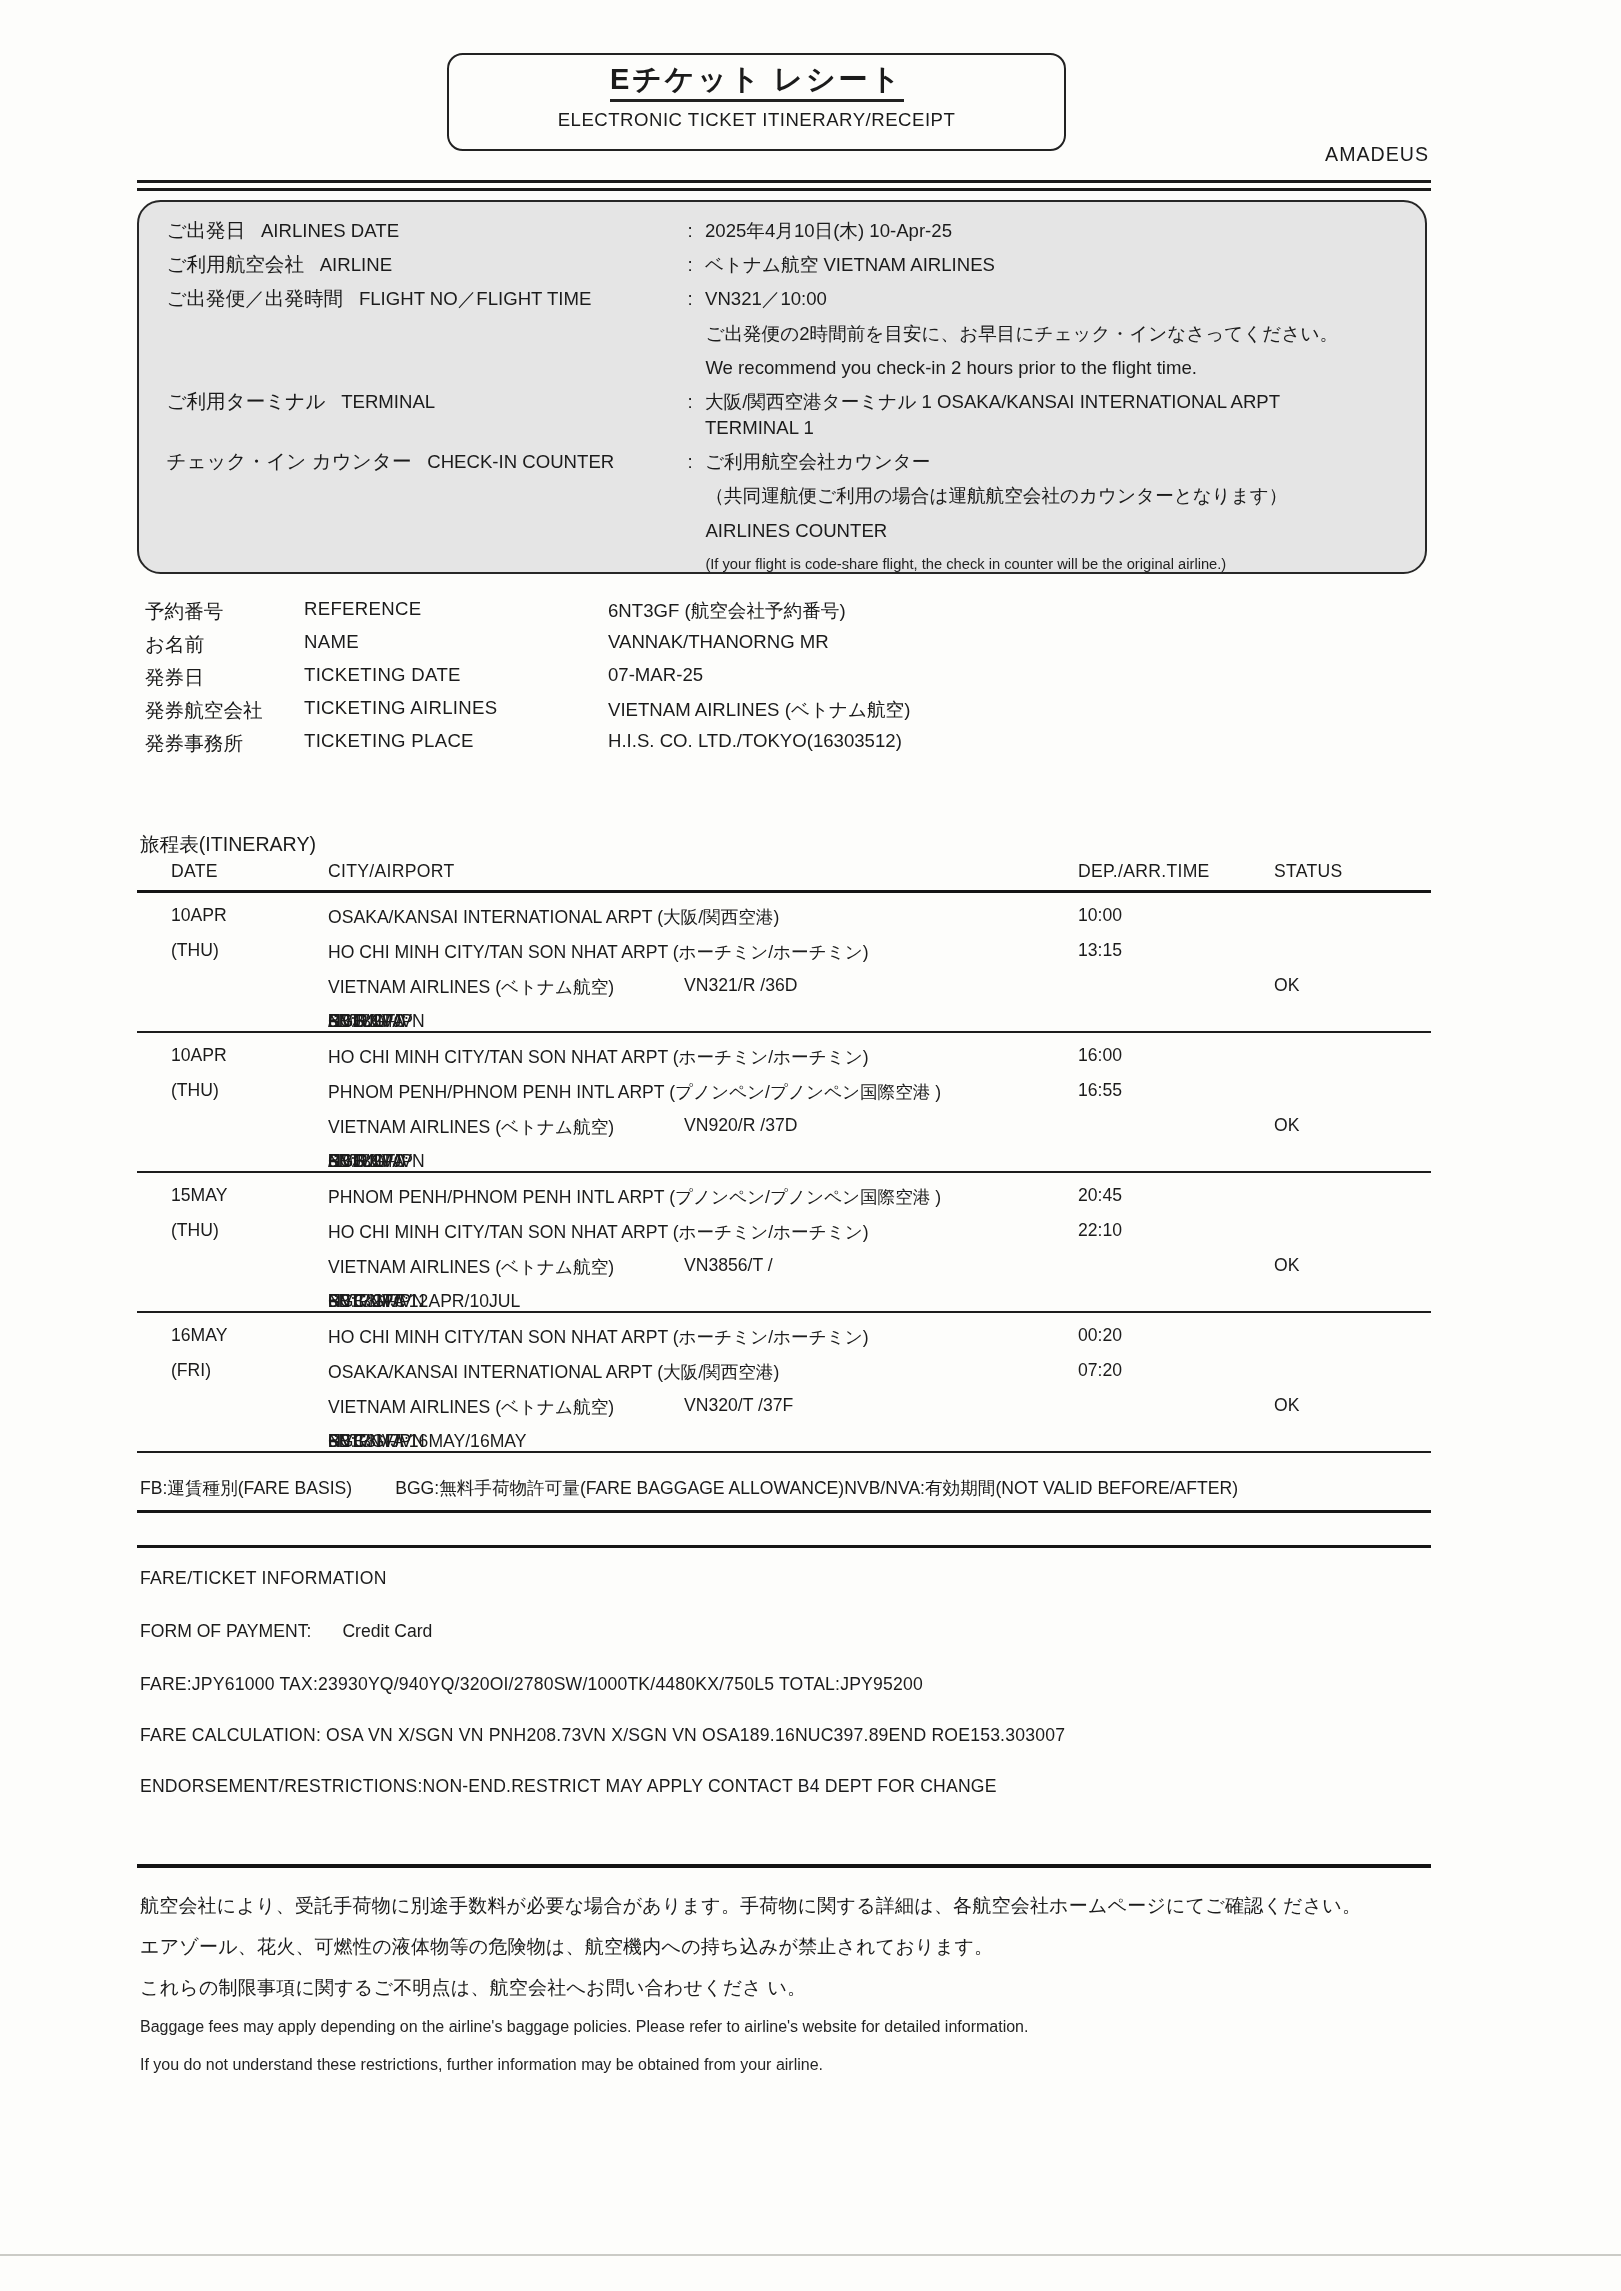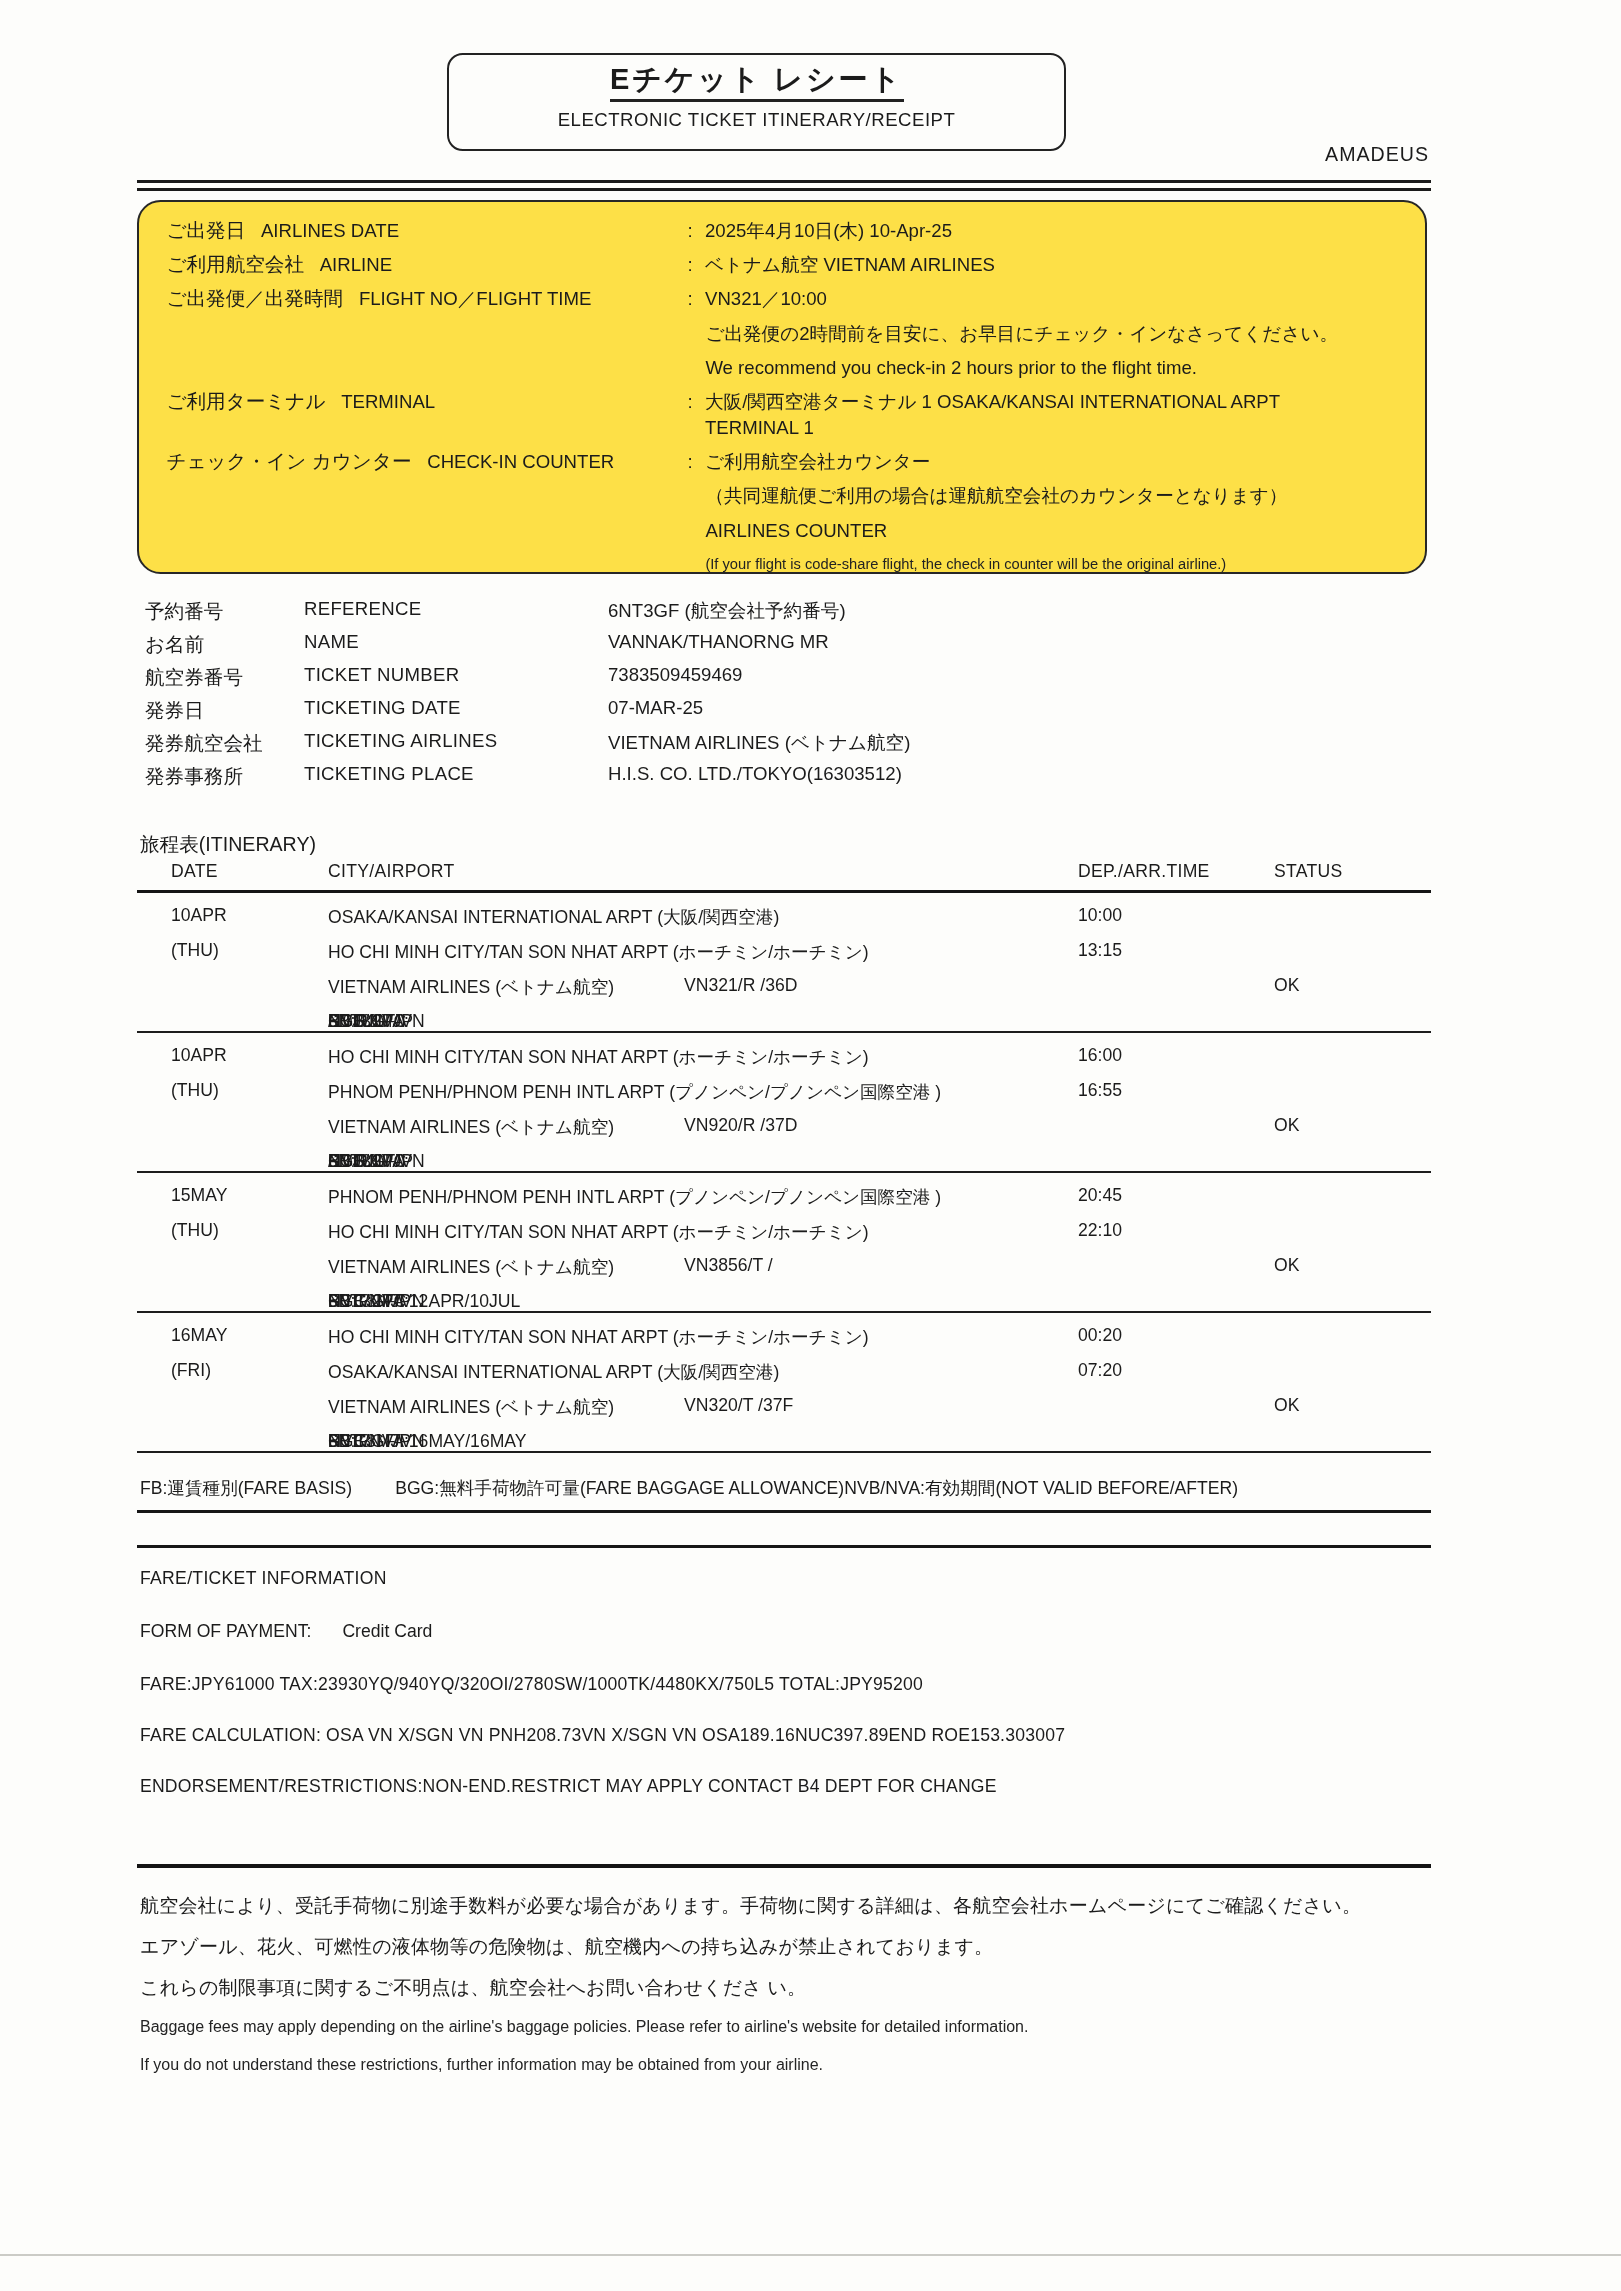--- a/index.html
+++ b/index.html
@@ -27,21 +27,21 @@
 
   .rule-double{left:137px;top:180px;width:1294px;}
   .rule-double div{height:2.9px;background:#1a1a1a;}
   .rule-double div:first-child{margin-bottom:4.9px;}
 
   
   .info-box{
     left:137px;top:200px;width:1290px;height:374px;
     border:2.9px solid #272727;border-radius:23.5px;
     box-sizing:border-box;padding:15.7px 19.6px 0 27.4px;
-    background:#fde047;
+    background:#e5e5e5;
   }
   .irow{display:flex;align-items:flex-start;margin-bottom:8.8px;}
   .ilabel{width:521px;display:flex;gap:15.7px;font-size:19.6px;line-height:25.5px;flex:none;}
   .ilabel .en{font-size:18.6px;}
   .icolon{width:17.6px;font-size:18.6px;line-height:25.5px;flex:none;}
   .ival{flex:1;font-size:18.6px;line-height:25.5px;}
   .ival-note-small{font-size:14.7px;color:#222;}
   .indent-val{margin-left:539px;}
 
   
@@ -175,25 +175,20 @@
     <span class="bjp">予約番号</span>
     <span class="ben">REFERENCE</span>
     <span class="bval">6NT3GF (航空会社予約番号)</span>
   </div>
   <div class="brow">
     <span class="bjp">お名前</span>
     <span class="ben">NAME</span>
     <span class="bval">VANNAK/THANORNG MR</span>
   </div>
   <div class="brow">
-    <span class="bjp">航空券番号</span>
-    <span class="ben">TICKET NUMBER</span>
-    <span class="bval">7383509459469</span>
-  </div>
-  <div class="brow">
     <span class="bjp">発券日</span>
     <span class="ben">TICKETING DATE</span>
     <span class="bval">07-MAR-25</span>
   </div>
   <div class="brow">
     <span class="bjp">発券航空会社</span>
     <span class="ben">TICKETING AIRLINES</span>
     <span class="bval">VIETNAM AIRLINES (ベトナム航空)</span>
   </div>
   <div class="brow">

